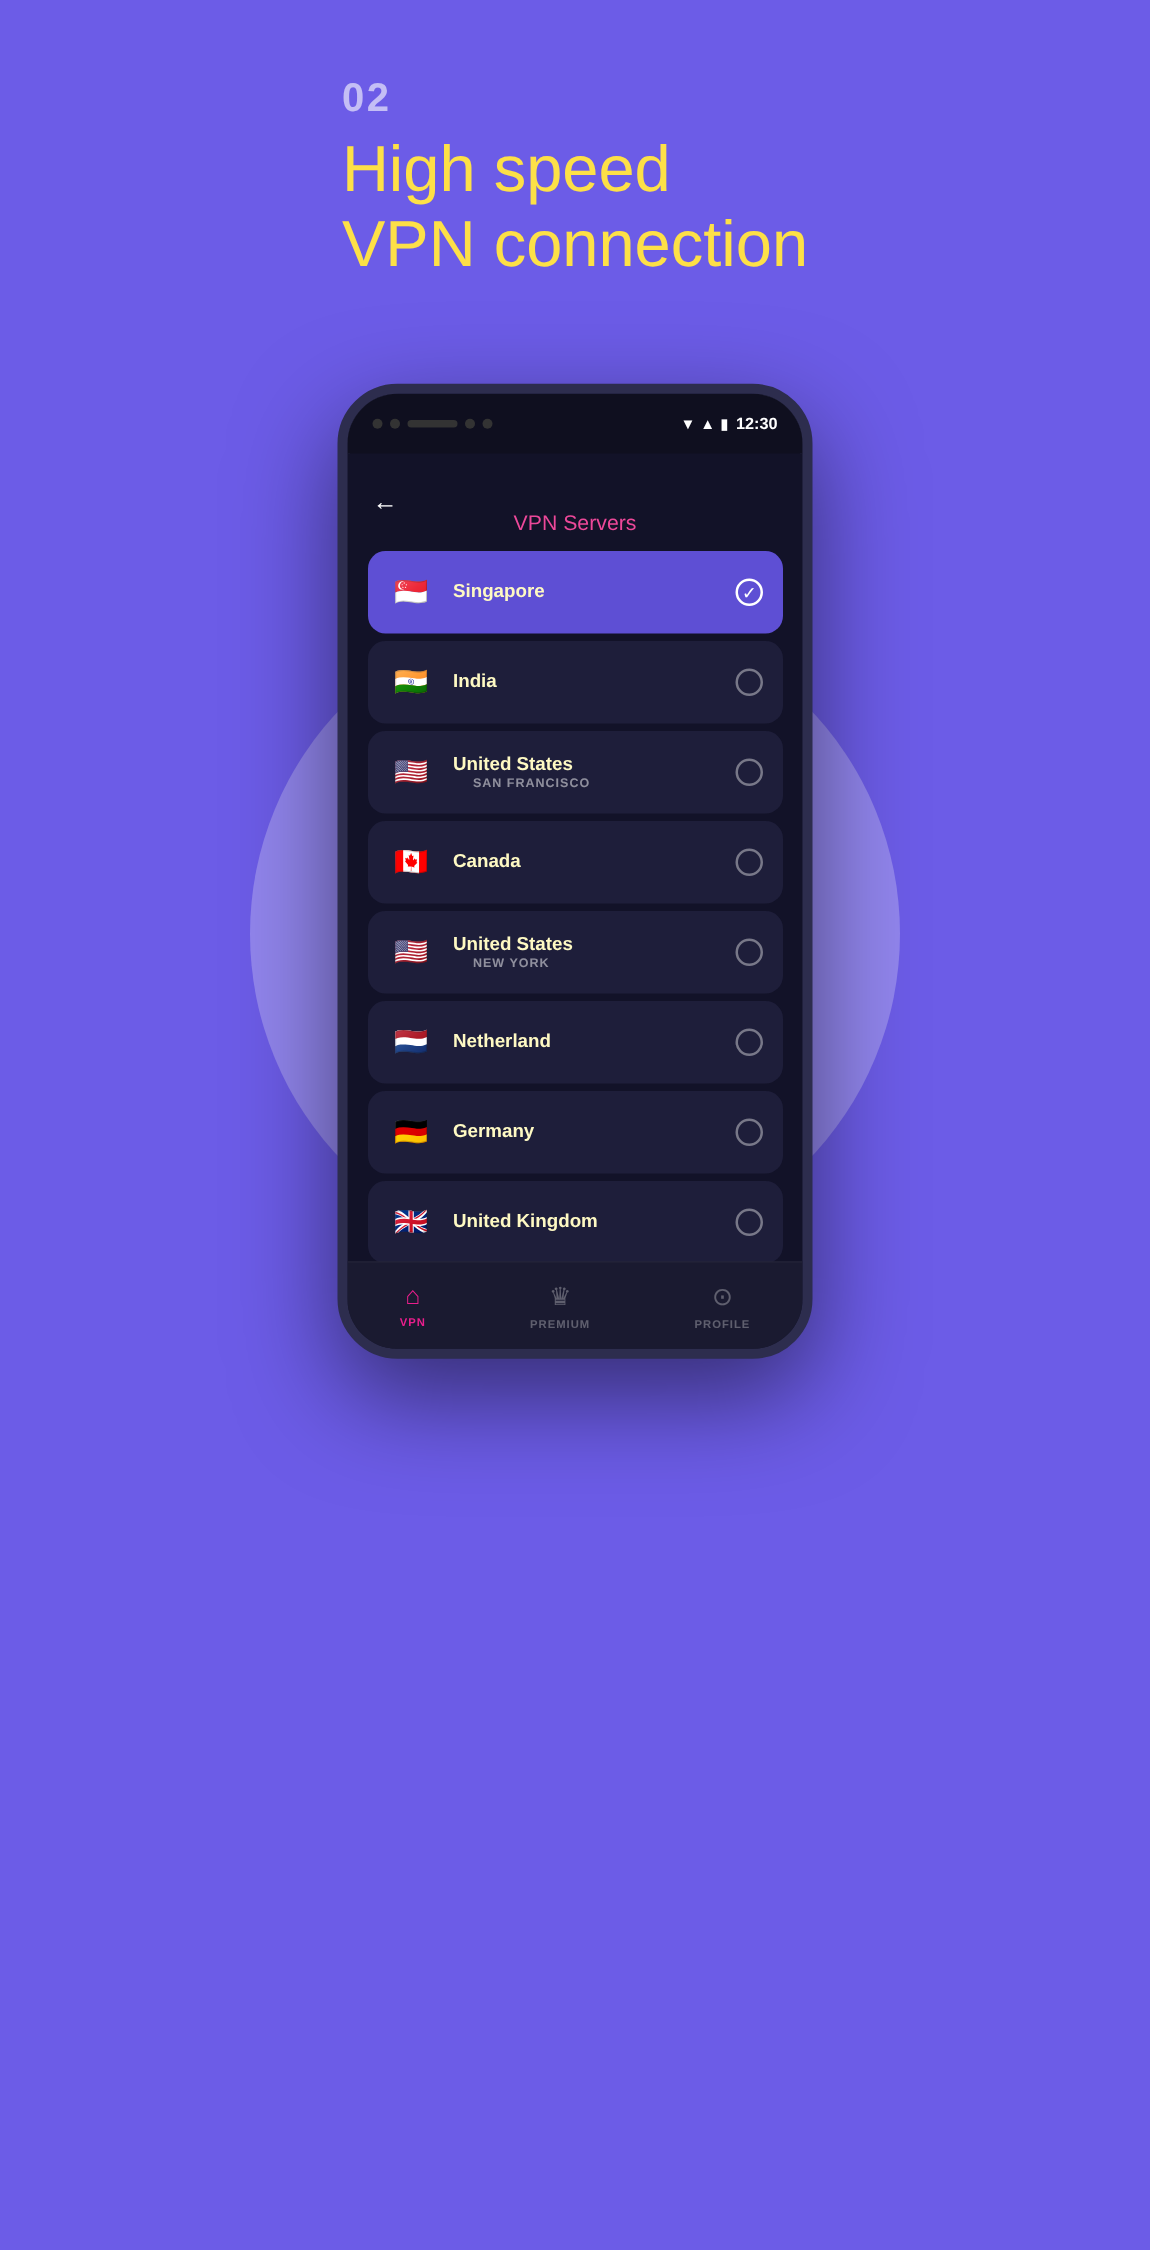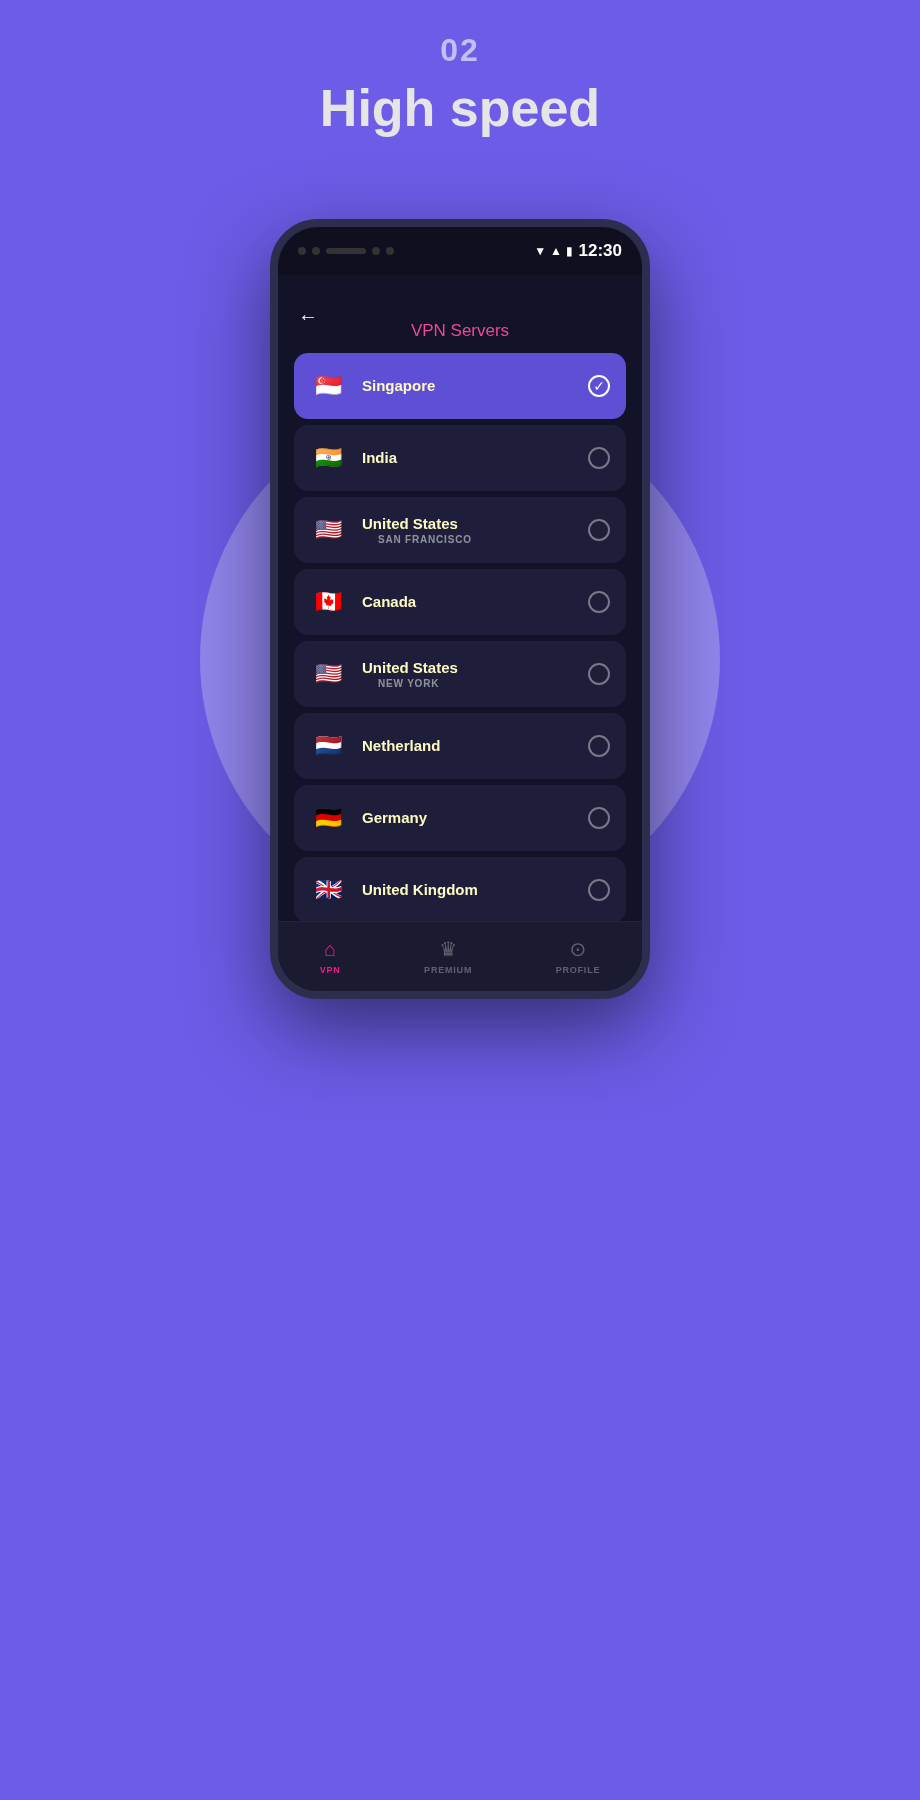--- a/index.html
+++ b/index.html
@@ -9,37 +9,36 @@
       height: 1800px;
       background: #6c5ce7;
       font-family: -apple-system, BlinkMacSystemFont, 'Segoe UI', sans-serif;
       display: flex;
       flex-direction: column;
       align-items: center;
       overflow: hidden;
     }
 
     .header-section {
-      text-align: center;
-      padding-top: 32px;
+      padding-top: 60px;
       z-index: 2;
     }
 
     .step-number {
       color: rgba(255,255,255,0.6);
       font-size: 32px;
       font-weight: 600;
       letter-spacing: 2px;
       margin-bottom: 10px;
     }
 
     .headline {
-      color: #e5e5e5;
+      color: #fde047;
       font-size: 52px;
-      font-weight: 700;
+      font-weight: 400;
       line-height: 1.15;
     }
 
     .phone-wrapper {
       position: relative;
       margin-top: 80px;
       z-index: 2;
     }
 
     
@@ -112,21 +111,21 @@
       gap: 4px;
     }
 
     .wifi-icon, .signal-icon, .battery-icon {
       color: white;
       font-size: 12px;
     }
 
     .time {
       color: white;
-      font-size: 17px;
+      font-size: 13px;
       font-weight: 600;
     }
 
     
     .phone-screen {
       background: #121228;
       flex: 1;
       display: flex;
       flex-direction: column;
       overflow: hidden;
@@ -343,20 +342,21 @@
       border-radius: 2px 0 0 2px;
     }
   </style>
 </head>
 <body>
 
 <div class="header-section">
   <div class="step-number">02</div>
   <div class="headline">
     <span>High speed</span><br>
+    <span>VPN connection</span>
   </div>
 </div>
 
 <div class="phone-wrapper">
   <div class="circle-bg"></div>
 
   <div class="phone">
     <div class="phone-btn-right"></div>
     <div class="phone-btn-left1"></div>
     <div class="phone-btn-left2"></div>

